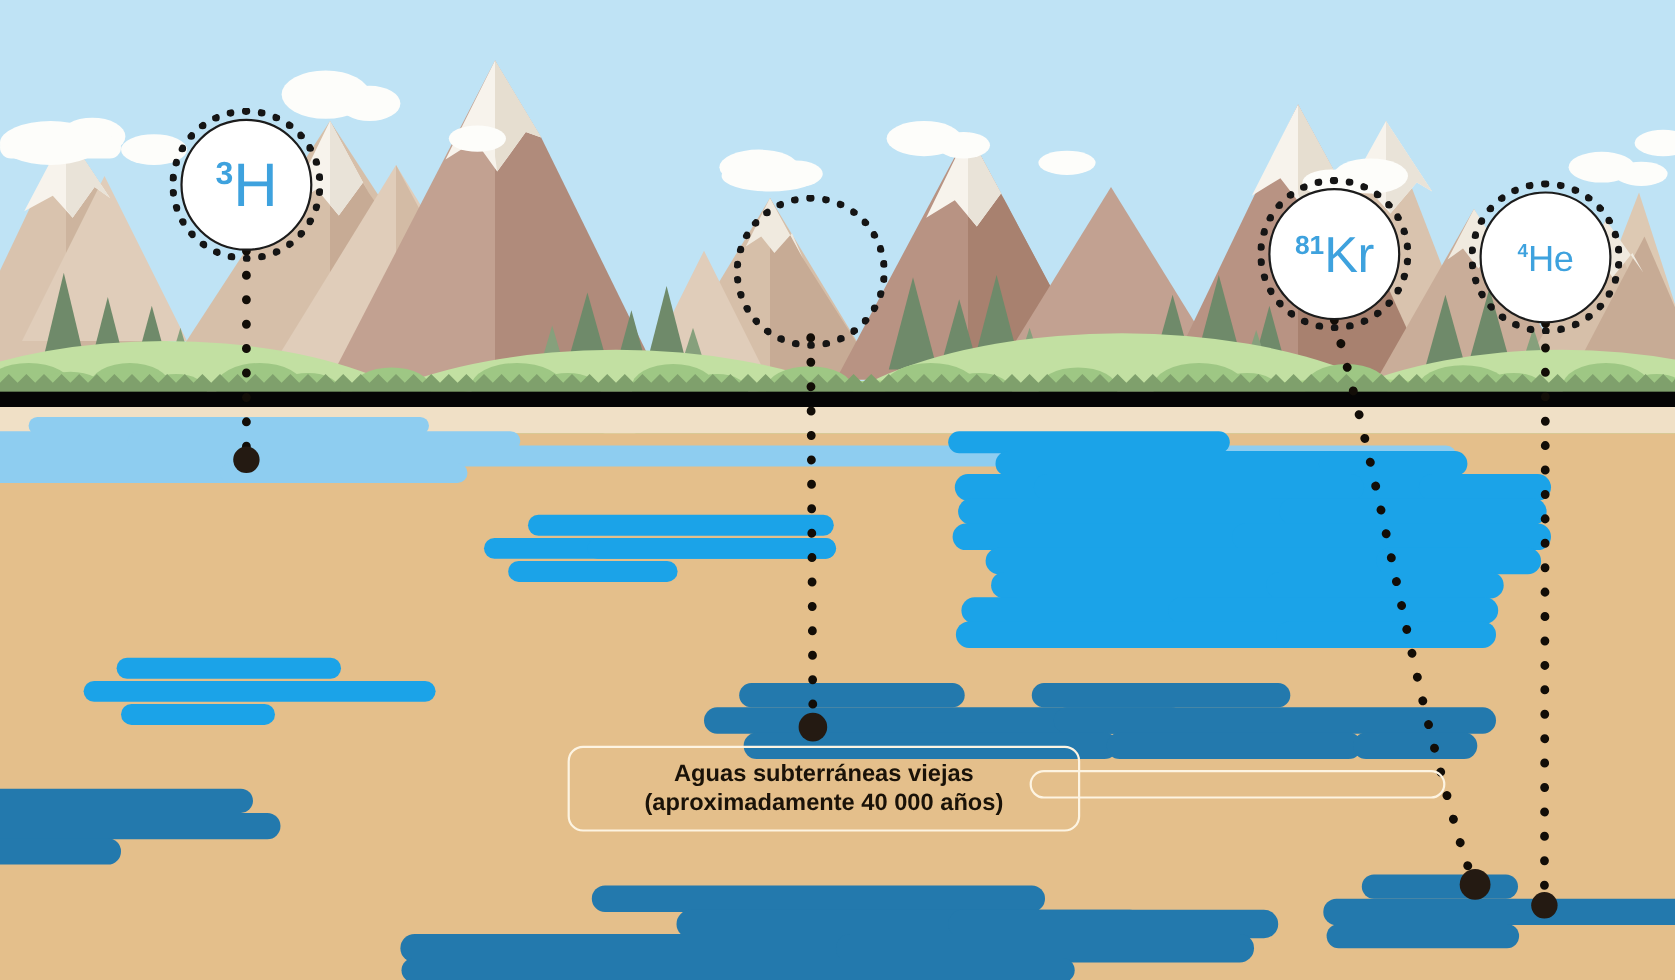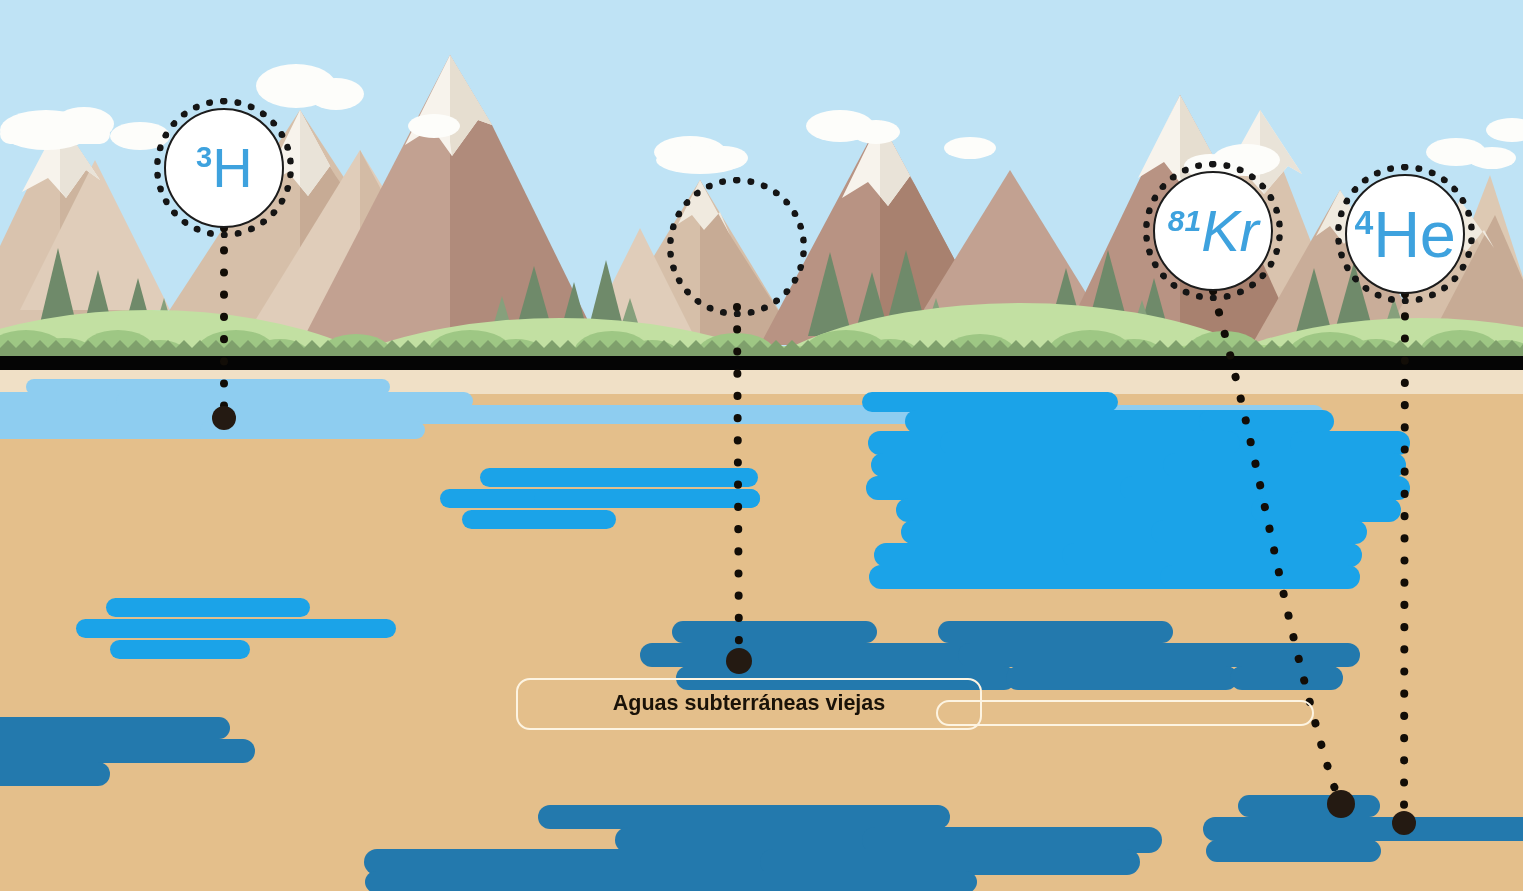--- a/index.html
+++ b/index.html
@@ -323,33 +323,34 @@
   <div class="bubble" style="left:164px;top:108px;width:120px;height:120px;">
     <span class="bubble-text" style="font-size:56px;">
       <span class="mass">3</span><span>H</span>
     </span>
   </div>
 
   <div class="bubble-ring" style="left:667px;top:177px;width:140px;height:140px;"></div>
 
   <div class="bubble-ring" style="left:1143px;top:161px;width:140px;height:140px;"></div>
   <div class="bubble" style="left:1153px;top:171px;width:120px;height:120px;">
-    <span class="bubble-text" style="font-size:58px;font-style:italic;">
+    <span class="bubble-text" style="font-size:46px;">
       <span class="mass">81</span><span>Kr</span>
     </span>
   </div>
 
   <div class="bubble-ring" style="left:1335px;top:164px;width:140px;height:140px;"></div>
   <div class="bubble" style="left:1345px;top:174px;width:120px;height:120px;">
-    <span class="bubble-text" style="font-size:65px;">
+    <span class="bubble-text" style="font-size:33px;">
       <span class="mass">4</span><span>He</span>
     </span>
   </div>
 
 
   <div class="callout" style="left:516px;top:678px;width:466px;">
     <div>Aguas subterráneas viejas</div>
+    <div>(aproximadamente 40 000 años)</div>
   </div>
 
   <div class="callout" style="left:936px;top:700px;width:378px;">
   </div>
 
 </div>
 
 </body></html>

